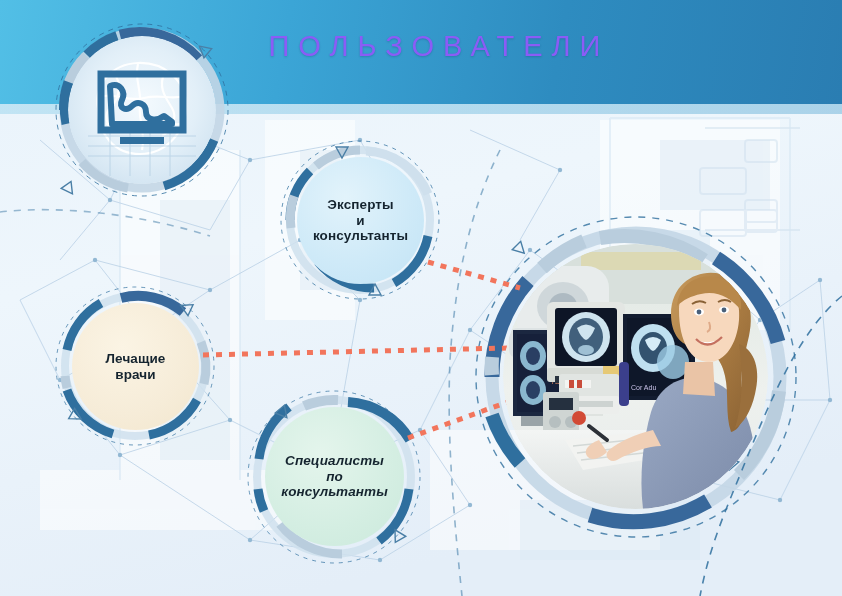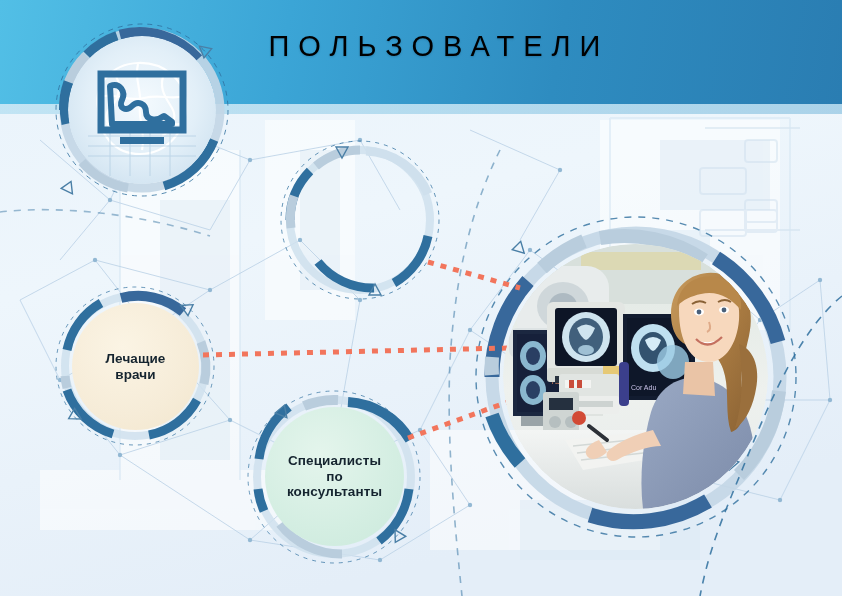--- a/index.html
+++ b/index.html
@@ -9,38 +9,38 @@
          background:#eef5fb;}
   .layer{position:absolute;inset:0;}
   svg.layer{width:842px;height:596px;display:block;}
 
   
   #banner{position:absolute;left:0;top:0;width:842px;height:104px;
           background:linear-gradient(100deg,#52bfe6 0%,#3ba5d6 34%,#2e8cc0 66%,#2a7db2 100%);}
   #banner-under{position:absolute;left:0;top:104px;width:842px;height:10px;
           background:linear-gradient(100deg,#9fd7ee 0%,#86c6e4 50%,#74b6da 100%);opacity:.55;}
   #title{position:absolute;left:0;top:30px;width:842px;text-align:center;
-         color:#000000;font-size:29px;font-weight:400;letter-spacing:9px;
+         color:#8b5cf6;font-size:29px;font-weight:400;letter-spacing:9px;
          padding-left:36px;box-sizing:border-box;
          text-shadow:0 1px 2px rgba(10,60,95,.25);}
 
   
   .node{position:absolute;border-radius:50%;display:flex;align-items:center;
         justify-content:center;text-align:center;}
   .node .lbl{color:#15242f;font-weight:bold;line-height:1.18;
              letter-spacing:.1px;padding:0 8px;}
   #node-experts{left:297px;top:157px;width:127px;height:127px;
         background:radial-gradient(circle at 38% 32%,#e2f3fb 0%,#cfeaf8 55%,#c2e3f5 100%);}
   #node-experts .lbl{font-size:13.5px;}
   #node-doctors{left:72px;top:303px;width:127px;height:127px;
         background:radial-gradient(circle at 40% 35%,#fbf4e4 0%,#f6ecd8 60%,#f2e6cd 100%);}
   #node-doctors .lbl{font-size:13.5px;}
   #node-diagnostics{left:265px;top:407px;width:139px;height:139px;
         background:radial-gradient(circle at 40% 34%,#e4f5ec 0%,#d4eee2 60%,#cbe9dc 100%);}
-  #node-diagnostics .lbl{font-size:13.5px;}
+  #node-diagnostics .lbl{font-size:13.5px;font-style:italic;}
 
   
   #photo-circle{position:absolute;left:503px;top:244px;width:265px;height:265px;
       border-radius:50%;overflow:hidden;}
   #icon-circle{position:absolute;left:68px;top:36px;width:148px;height:148px;
       border-radius:50%;overflow:hidden;}
 </style>
 </head>
 <body>
 
@@ -401,20 +401,27 @@
           <path d="M194 96 q12 9 24 -1 q-12 6 -24 1Z" fill="#ffffff"></path>
           <path d="M193 95 q12 12 26 -2" stroke="#c4705f" stroke-width="2.2" fill="none"></path>
 
           <path d="M236 100 C252 106 258 126 252 150 C248 168 240 180 232 184
                    C240 160 240 126 236 100Z" fill="#9a6f3c"></path>
         </g>
       </g>
     </svg>
   </div>
 
+  <div class="node" id="node-experts">
+    <div class="lbl">
+      <div>Эксперты</div>
+      <div>и</div>
+      <div>консультанты</div>
+    </div>
+  </div>
 
   <div class="node" id="node-doctors">
     <div class="lbl">
       <div>Лечащие</div>
       <div>врачи</div>
     </div>
   </div>
 
   <div class="node" id="node-diagnostics">
     <div class="lbl">

